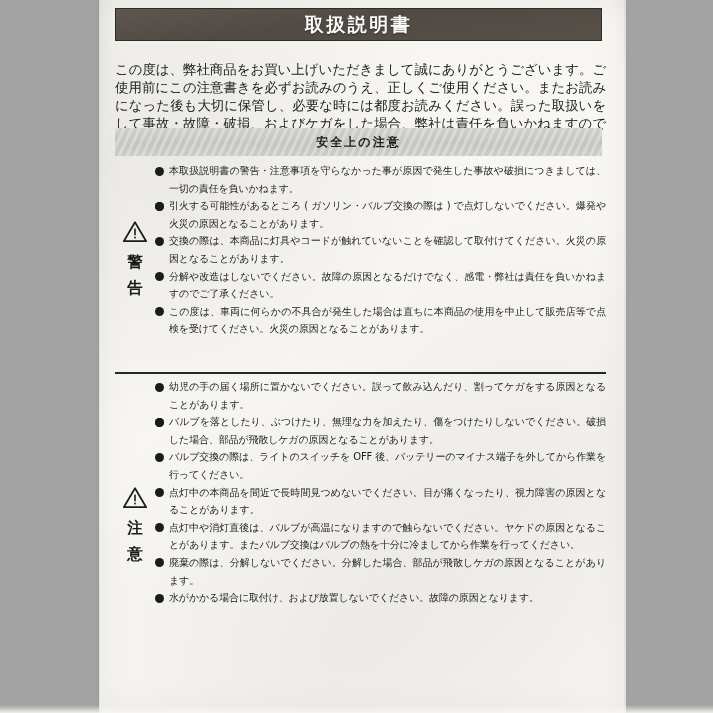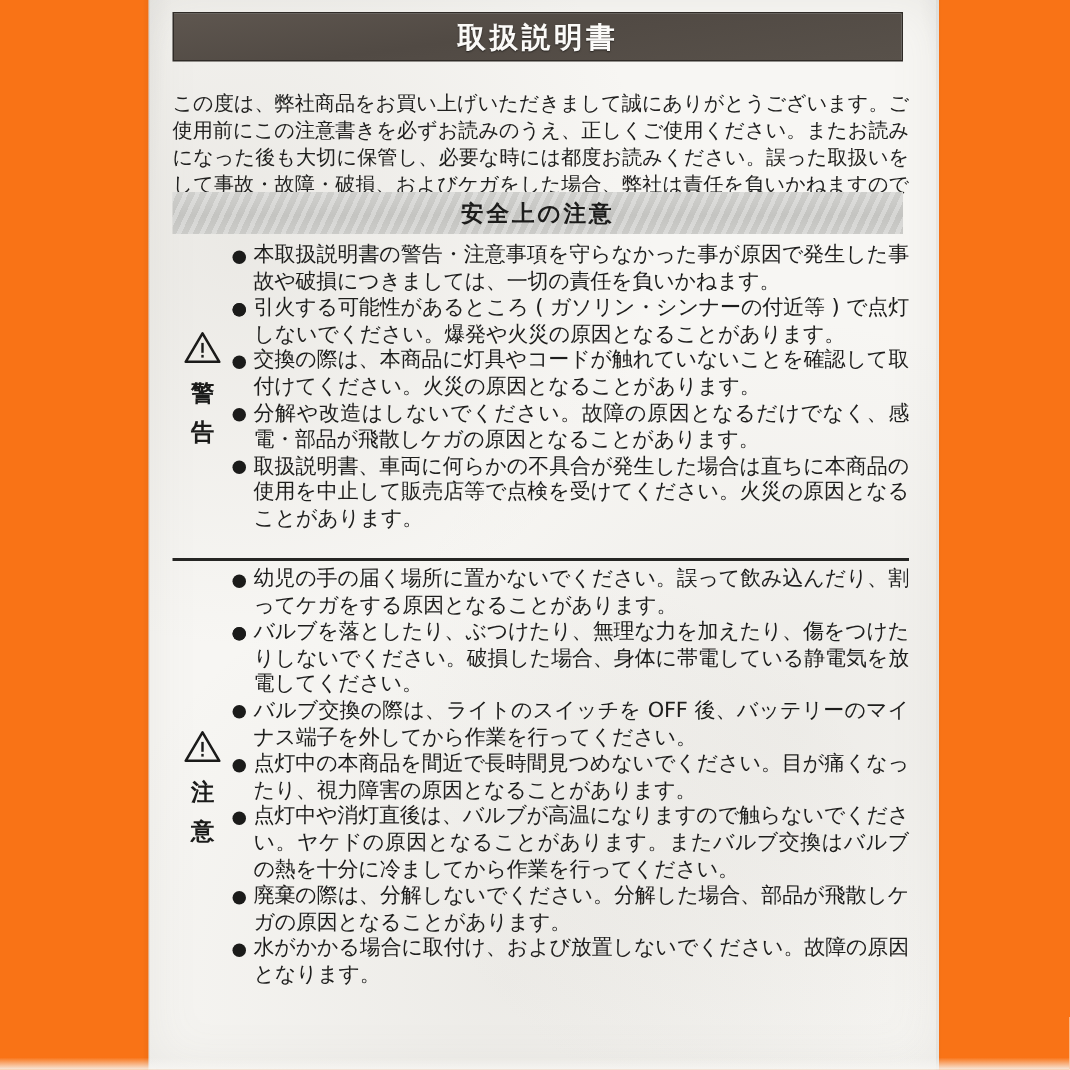--- a/index.html
+++ b/index.html
@@ -12,21 +12,21 @@
   }
   body {
     font-family: "DejaVu Sans", "Liberation Sans", sans-serif;
   }
 
   #page {
     position: absolute;
     left: 0; top: 0;
     width: 713px;
     height: 713px;
-    background: #f97316;
+    background: #a3a3a3;
   }
 
   
   .sheet {
     position: absolute;
     left: 99px;
     top: 0;
     width: 527px;
     height: 713px;
     background:
@@ -110,21 +110,21 @@
     width: 487px;
     height: 28px;
     background:
       repeating-linear-gradient(115deg, rgba(255,255,255,0.30) 0 3px, rgba(0,0,0,0.0) 3px 7px),
       linear-gradient(180deg, #cfcfcc 0%, #c4c4c1 55%, #cbcbc8 100%);
     display: flex;
     align-items: center;
     justify-content: center;
   }
   .section-bar span {
-    font-size: 15px;
+    font-size: 12px;
     font-weight: bold;
     color: #1c1c1b;
     letter-spacing: 2px;
   }
 
   
   .block {
     position: absolute;
     left: 5px;
     width: 491px;
@@ -164,21 +164,21 @@
   }
   .label-char.first { margin-top: 12px; }
 
   .items-col {
     flex: 1 1 auto;
     padding-left: 0px;
   }
   .item {
     position: relative;
     padding-left: 14px;
-    font-size: 14px;
+    font-size: 10px;
     line-height: 17.6px;
     color: #1d1d1c;
     margin-bottom: 0px;
     text-align: justify;
     letter-spacing: -0.15px;
   }
   .item .dot {
     position: absolute;
     left: 0;
     top: 4.5px;
@@ -237,45 +237,45 @@
             <rect x="12.2" y="8.6" width="1.6" height="6.6" fill="#1b1b1a"></rect>
             <rect x="12.2" y="16.6" width="1.6" height="1.8" fill="#1b1b1a"></rect>
           </svg>
           <div class="label-char first">警</div>
           <div class="label-char">告</div>
         </div>
       </div>
       <div class="items-col">
         <div class="item"><span class="dot"></span><span>本取扱説明書の警告・注意事項を守らなかった事が原因で発生した事故や破損につきましては、一切の責任を負いかねます。</span></div>
         <div class="item"><span class="dot"></span></div>
-        <div class="item"><span class="dot"></span><span>引火する可能性があるところ ( ガソリン・シンナーの付近等 ) で点灯しないでください。爆発や火災の原因となることがあります。</span></div>
+        <div class="item"><span class="dot"></span><span>引火する可能性があるところ ( ガソリン・バルブ交換の際は ) で点灯しないでください。爆発や火災の原因となることがあります。</span></div>
         <div class="item"><span class="dot"></span><span>交換の際は、本商品に灯具やコードが触れていないことを確認して取付けてください。火災の原因となることがあります。</span></div>
-        <div class="item"><span class="dot"></span><span>分解や改造はしないでください。故障の原因となるだけでなく、感電・部品が飛散しケガの原因となることがあります。</span></div>
-        <div class="item"><span class="dot"></span><span>取扱説明書、車両に何らかの不具合が発生した場合は直ちに本商品の使用を中止して販売店等で点検を受けてください。火災の原因となることがあります。</span></div>
+        <div class="item"><span class="dot"></span><span>分解や改造はしないでください。故障の原因となるだけでなく、感電・弊社は責任を負いかねますのでご了承ください。</span></div>
+        <div class="item"><span class="dot"></span><span>この度は、車両に何らかの不具合が発生した場合は直ちに本商品の使用を中止して販売店等で点検を受けてください。火災の原因となることがあります。</span></div>
       </div>
     </div>
 
     <div class="divider"></div>
 
     <div class="block" id="block-caution">
       <div class="label-col">
         <div class="label-inner">
           <svg class="warn-tri" viewBox="0 0 26 23">
             <path d="M13 2.2 L24.2 21.2 L1.8 21.2 Z" fill="none" stroke="#1b1b1a" stroke-width="1.7" stroke-linejoin="round"></path>
             <rect x="12.2" y="8.6" width="1.6" height="6.6" fill="#1b1b1a"></rect>
             <rect x="12.2" y="16.6" width="1.6" height="1.8" fill="#1b1b1a"></rect>
           </svg>
           <div class="label-char first">注</div>
           <div class="label-char">意</div>
         </div>
       </div>
       <div class="items-col">
         <div class="item"><span class="dot"></span><span>幼児の手の届く場所に置かないでください。誤って飲み込んだり、割ってケガをする原因となることがあります。</span></div>
         <div class="item"><span class="dot"></span></div>
-        <div class="item"><span class="dot"></span><span>バルブを落としたり、ぶつけたり、無理な力を加えたり、傷をつけたりしないでください。破損した場合、身体に帯電している静電気を放電してください。</span></div>
+        <div class="item"><span class="dot"></span><span>バルブを落としたり、ぶつけたり、無理な力を加えたり、傷をつけたりしないでください。破損した場合、部品が飛散しケガの原因となることがあります。</span></div>
         <div class="item"><span class="dot"></span><span>バルブ交換の際は、ライトのスイッチを OFF 後、バッテリーのマイナス端子を外してから作業を行ってください。</span></div>
         <div class="item"><span class="dot"></span><span>点灯中の本商品を間近で長時間見つめないでください。目が痛くなったり、視力障害の原因となることがあります。</span></div>
         <div class="item"><span class="dot"></span><span>点灯中や消灯直後は、バルブが高温になりますので触らないでください。ヤケドの原因となることがあります。またバルブ交換はバルブの熱を十分に冷ましてから作業を行ってください。</span></div>
         <div class="item"><span class="dot"></span><span>廃棄の際は、分解しないでください。分解した場合、部品が飛散しケガの原因となることがあります。</span></div>
         <div class="item"><span class="dot"></span><span>水がかかる場合に取付け、および放置しないでください。故障の原因となります。</span></div>
       </div>
     </div>
 
   </div>
 

